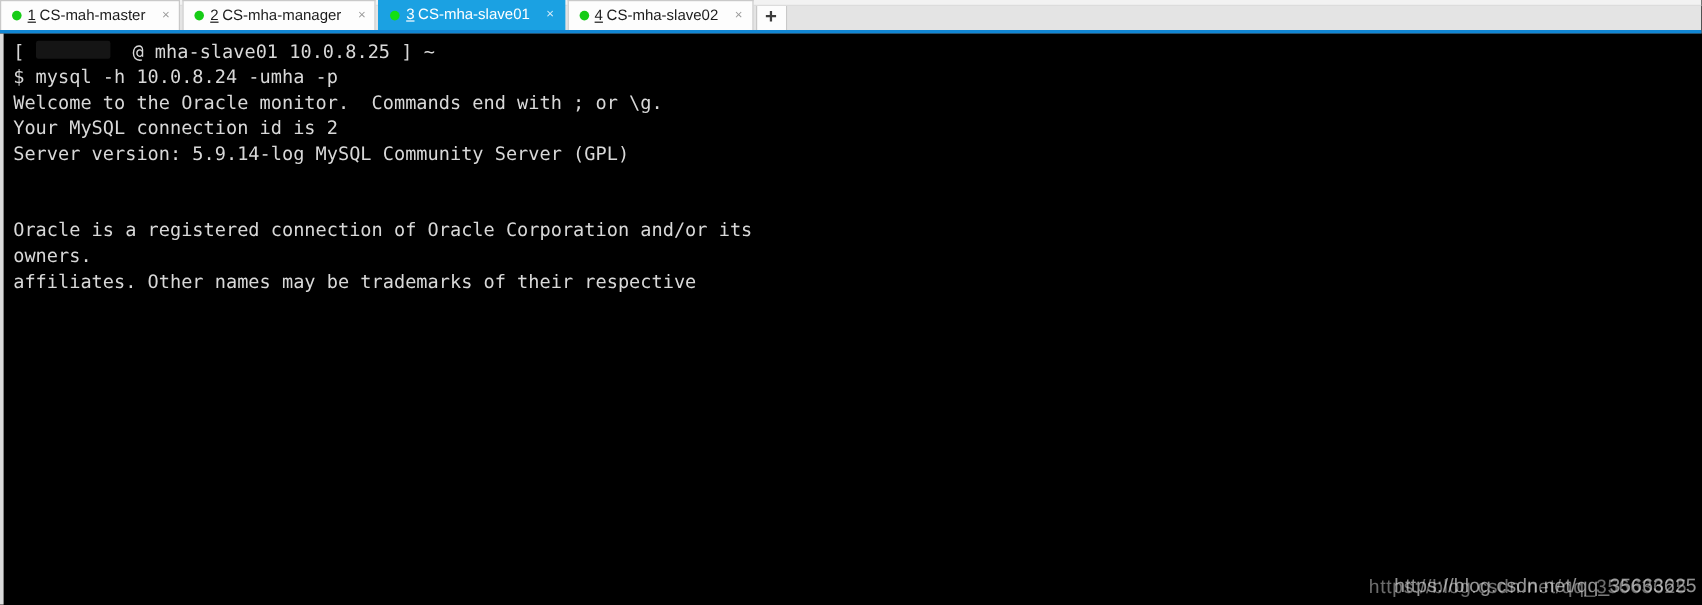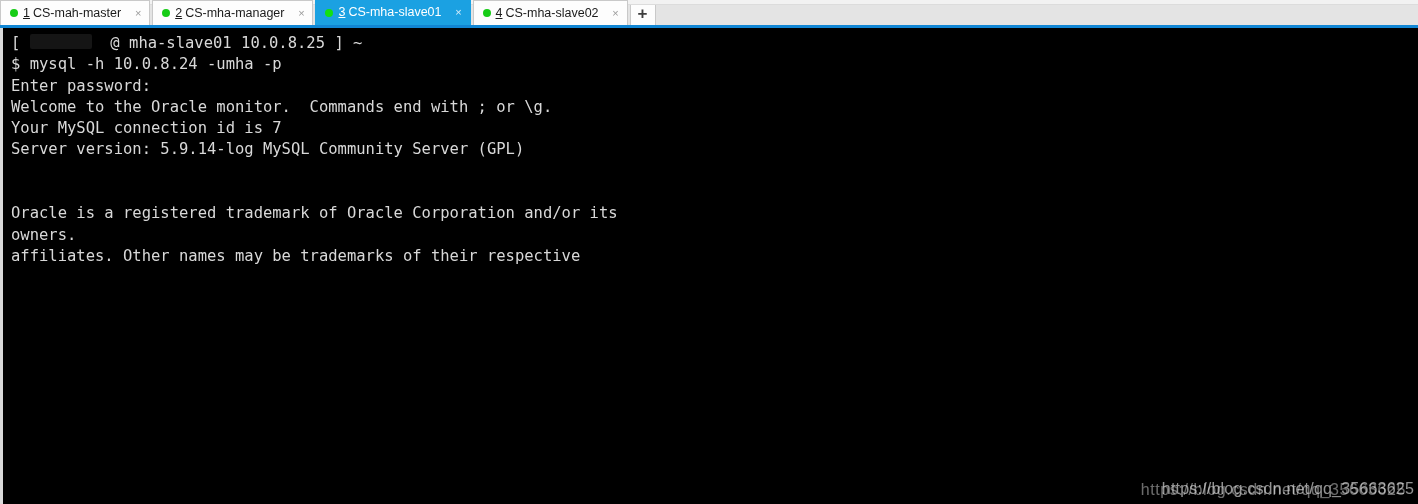--- a/index.html
+++ b/index.html
@@ -232,27 +232,26 @@
     </div>
 
     <div id="tab-new">+</div>
   </div>
 
   <div id="terminal">
 
     <div class="term-line prompt-line"><span>[</span><span>&nbsp;</span><span class="redaction"></span><span>&nbsp;&nbsp;</span><span>@</span><span>&nbsp;</span><span>mha-slave01</span><span>&nbsp;</span><span>10.0.8.25</span><span>&nbsp;</span><span>]</span><span>&nbsp;</span><span>~</span></div>
 
     <div class="term-line">$ mysql -h 10.0.8.24 -umha -p</div>
-    <div class="term-line">Enter password:</div>
     <div class="term-line">Welcome to the Oracle monitor.  Commands end with ; or \g.</div>
-    <div class="term-line">Your MySQL connection id is 7</div>
+    <div class="term-line">Your MySQL connection id is 2</div>
     <div class="term-line">Server version: 5.9.14-log MySQL Community Server (GPL)</div>
     <div class="term-line blank"> </div>
     <div class="term-line blank"> </div>
-    <div class="term-line">Oracle is a registered trademark of Oracle Corporation and/or its</div>
+    <div class="term-line">Oracle is a registered connection of Oracle Corporation and/or its</div>
     <div class="term-line">owners.</div>
     <div class="term-line">affiliates. Other names may be trademarks of their respective</div>
     <div class="term-line blank"> </div>
     <div class="term-line blank"> </div>
 
   </div>
 
   <div id="watermark">
     <div class="wm-text layer-a">https://blog.csdn.net/qq_35663625</div>
     <div class="wm-text layer-b">https://blog.csdn.net/qq_35663625</div>

